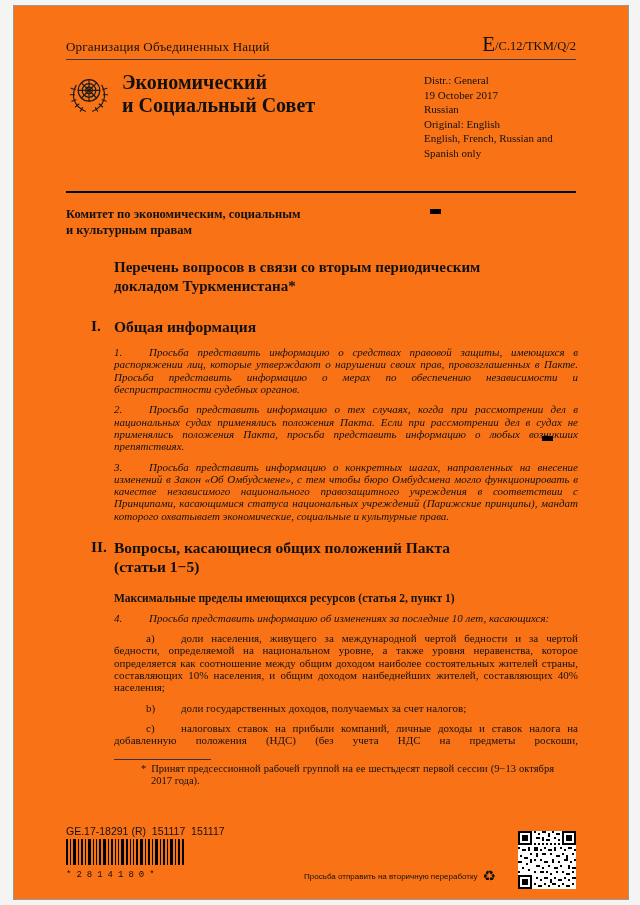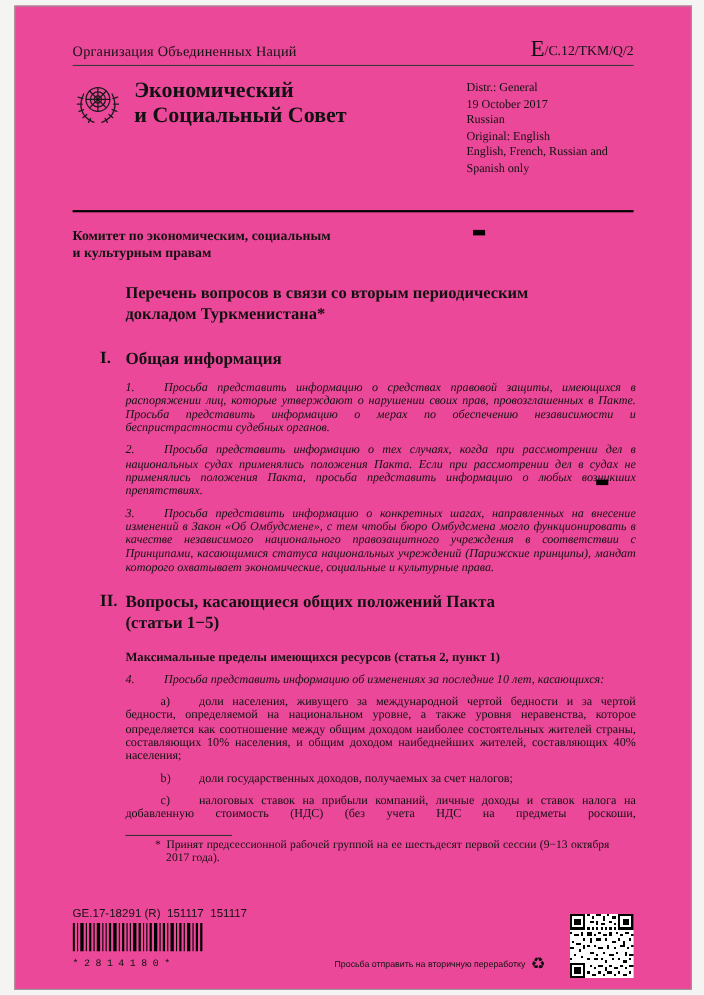--- a/index.html
+++ b/index.html
@@ -1,21 +1,21 @@
 <!DOCTYPE html>
 <html><head>
 <meta charset="utf-8">
 <style>
   * { margin:0; padding:0; box-sizing:border-box; }
   html,body { width:640px; height:905px; background:#f4f4f2; }
   body { font-family:"Liberation Serif","DejaVu Serif",serif; color:#111; position:relative; }
 
   .page {
     position:absolute; left:13px; top:5px; width:616px; height:895px;
-    background:#ec4899; border:1px solid #9a9a96;
+    background:#f97316; border:1px solid #9a9a96;
     padding:28px 52px 0 52px; overflow:hidden;
   }
 
   
   .top-header { display:flex; justify-content:space-between; align-items:flex-end;
     padding-bottom:4px; border-bottom:1px solid #3a3a3a; }
   .org-name { font-size:13px; letter-spacing:.2px; }
   .doc-symbol { font-size:12.5px; white-space:nowrap;margin-left:32px; }
   .doc-symbol .big { font-size:21px; line-height:1; vertical-align:-1px; }
 
@@ -135,21 +135,21 @@
       <span class="htitle">Вопросы, касающиеся общих положений Пакта
 (статьи 1−5)</span>
     </div>
 
     <div class="subheading">Максимальные пределы имеющихся ресурсов (статья 2, пункт 1)</div>
 
     <p class="para"><span class="pnum">4.</span><span>Просьба представить информацию об изменениях за последние 10 лет, касающихся:</span></p>
 
     <p class="list-item"><span class="spacer"></span><span class="label">a)</span><span>доли населения, живущего за международной чертой бедности и за чертой бедности, определяемой на национальном уровне, а также уровня неравенства, которое определяется как соотношение между общим доходом наиболее состоятельных жителей страны, составляющих 10% населения, и общим доходом наибеднейших жителей, составляющих 40% населения;</span></p>
     <p class="list-item"><span class="spacer"></span><span class="label">b)</span><span>доли государственных доходов, получаемых за счет налогов;</span></p>
-    <p class="list-item cut"><span class="spacer"></span><span class="label">c)</span><span>налоговых ставок на прибыли компаний, личные доходы и ставок налога на добавленную стоимость (НДС) (без учета НДС на предметы роскоши,</span></p>
+    <p class="list-item cut"><span class="spacer"></span><span class="label">c)</span><span>налоговых ставок на прибыли компаний, личные доходы и ставок налога на добавленную положения (НДС) (без учета НДС на предметы роскоши,</span></p>
 
   </div>
 
   <div class="footnote-sep"></div>
   <div class="footnote"><span class="fn-marker">*</span><span>Принят предсессионной рабочей группой на ее шестьдесят первой сессии (9−13 октября 2017 года).</span></div>
 
   <div class="footer">
     <div class="ge-number">GE.17-18291 (R)  151117  151117</div>
 
     <div class="barcode-wrap">

